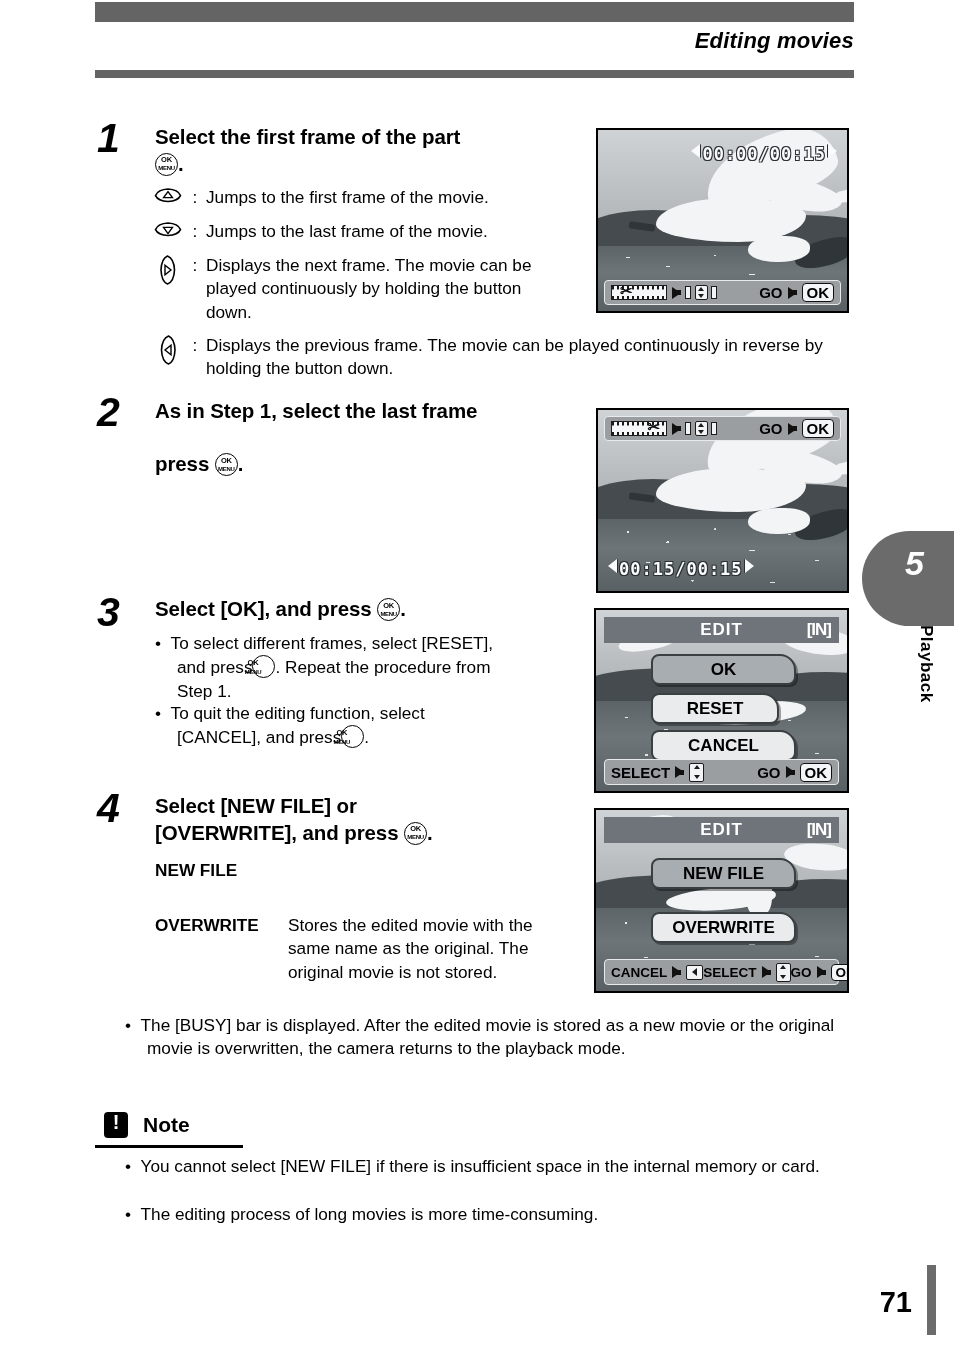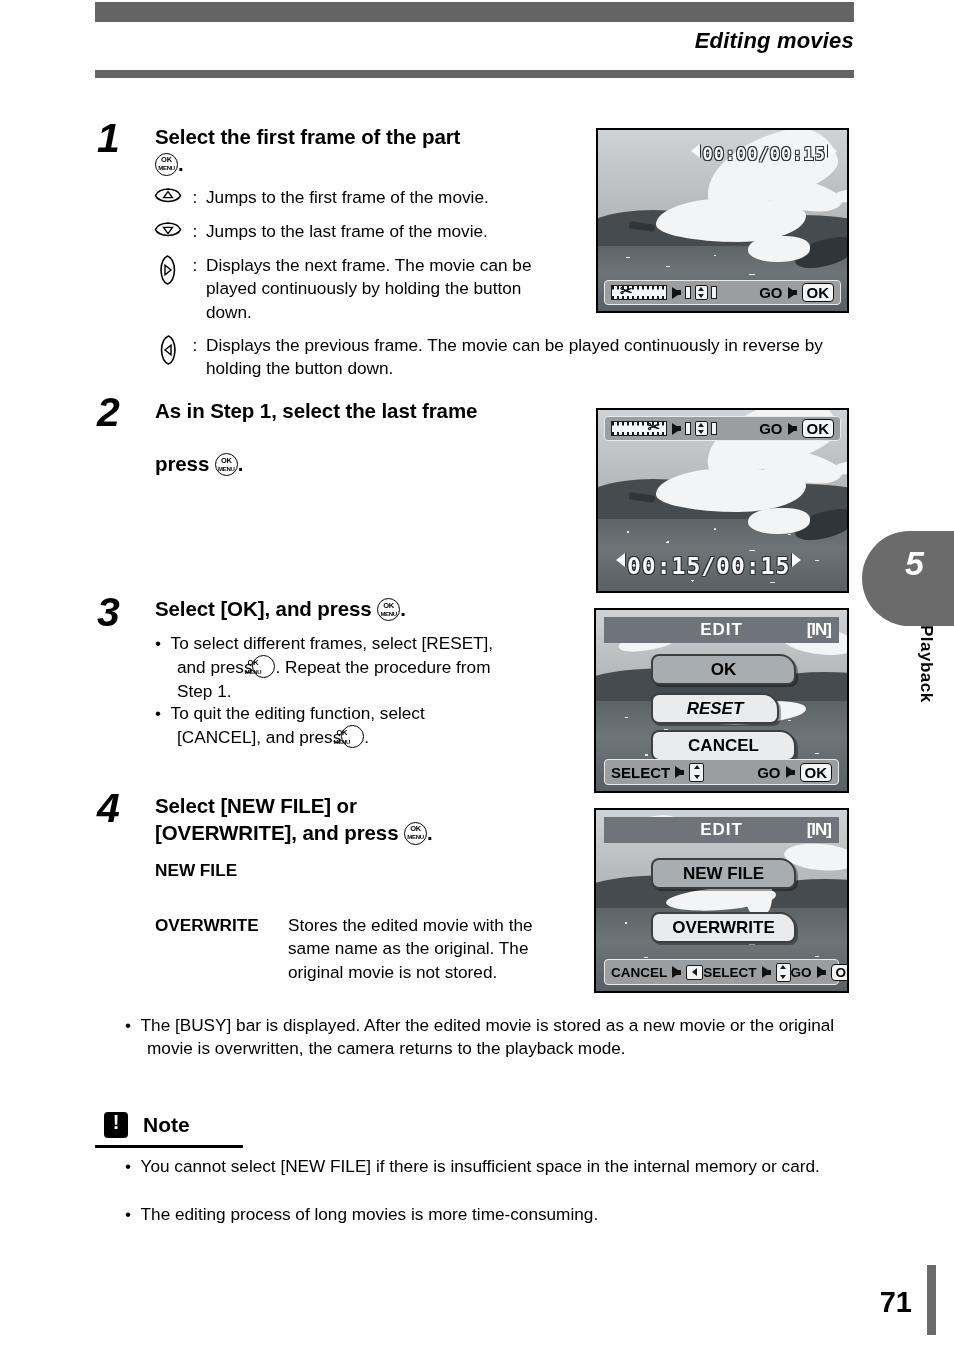--- a/index.html
+++ b/index.html
@@ -548,21 +548,21 @@
         <span class="tri-dn"></span>
       </span>
       <span class="sidebox-r"></span>
     </span>
     <span class="spacer"></span>
     <span>GO</span>
     <span class="arrow-r"></span>
     <span class="okbox">OK</span>
   </div>
 
-  <div class="timecode" style="left:18px; bottom:12px; font-size:23px;">
+  <div class="timecode" style="left:10px; bottom:12px; font-size:17px;">
     <span class="tri-left-w"></span>
     <span>00:15/00:15</span>
     <span class="tri-right-w"></span>
   </div>
 </div>
 
 <div class="menu-screen" style="left:594px; top:608px; width:255px; height:185px;">
   <div class="sky" style="height:46%;"></div>
   <div class="hill-a" style="left:-20px; top:32%; width:190px; height:22%;"></div>
   <div class="hill-a" style="left:150px; top:34%; width:160px; height:20%;"></div>
@@ -572,21 +572,21 @@
   <div class="gull" style="left:100px; top:92px; width:110px; height:22px; border-radius:50% 45% 50% 50%; transform:rotate(-4deg);"></div>
 
   <div class="menu-title">
     <span>EDIT</span>
     <span class="inmark">[IN]</span>
   </div>
 
   <div class="menu-item sel" style="left:55px; top:44px; width:145px;">
     <span>OK</span>
   </div>
-  <div class="menu-item" style="left:55px; top:83px; width:128px;font-style:italic;">
+  <div class="menu-item" style="left:55px; top:83px; width:128px;">
     <span>RESET</span>
   </div>
   <div class="menu-item" style="left:55px; top:120px; width:145px;">
     <span>CANCEL</span>
   </div>
 
   <div class="menu-foot">
     <span>SELECT</span>
     <span class="arrow-r"></span>
     <span class="dpad2">

